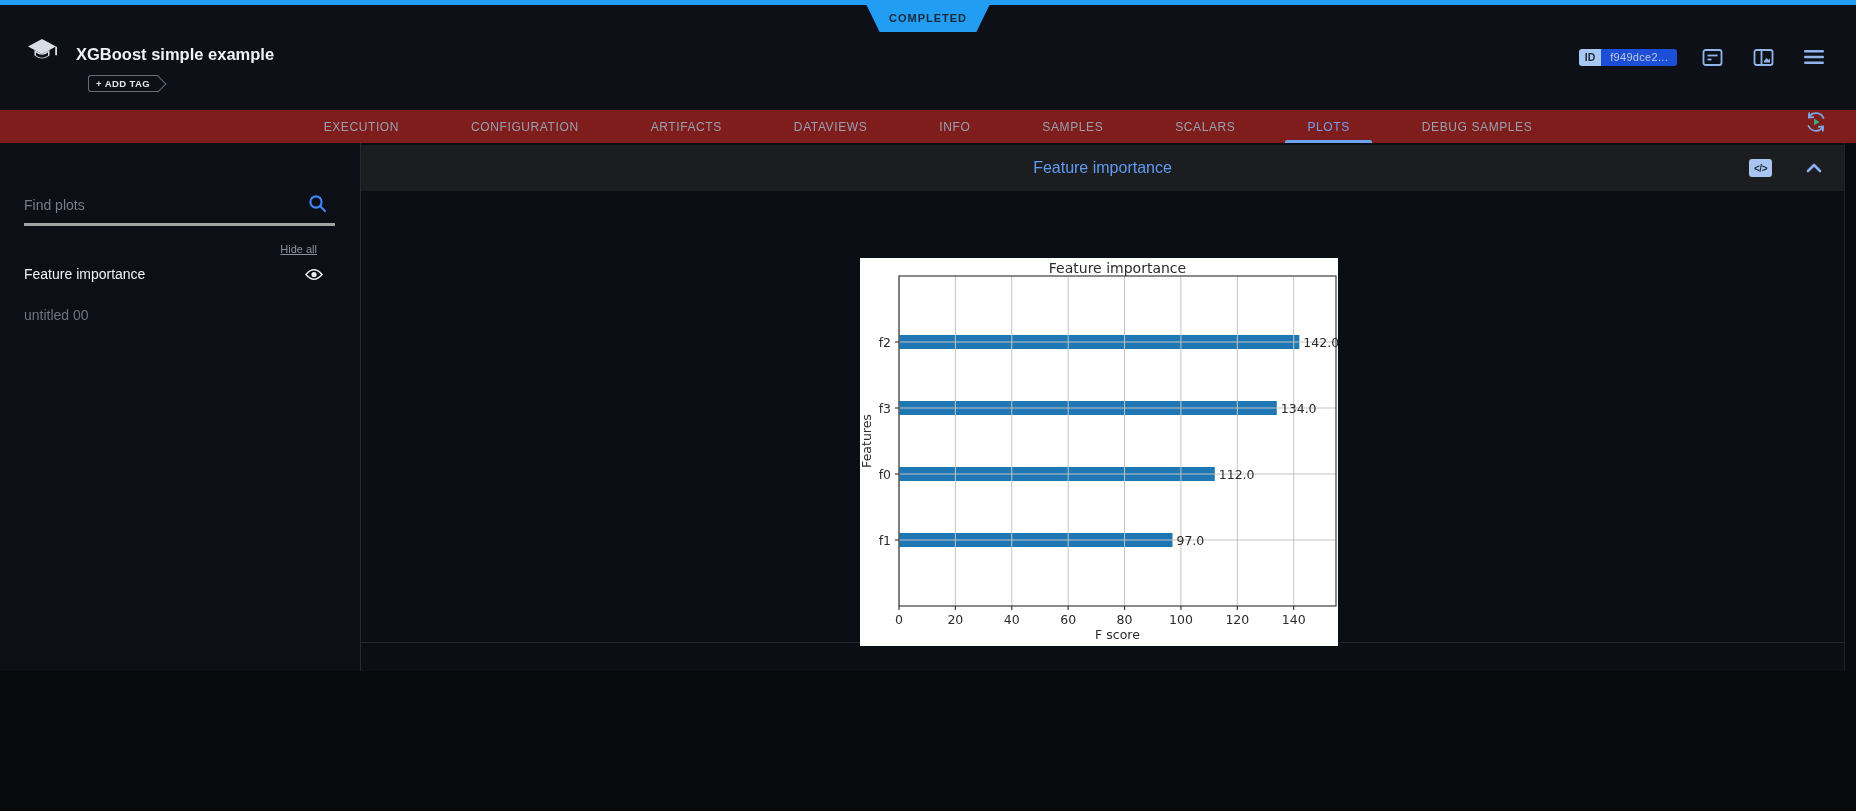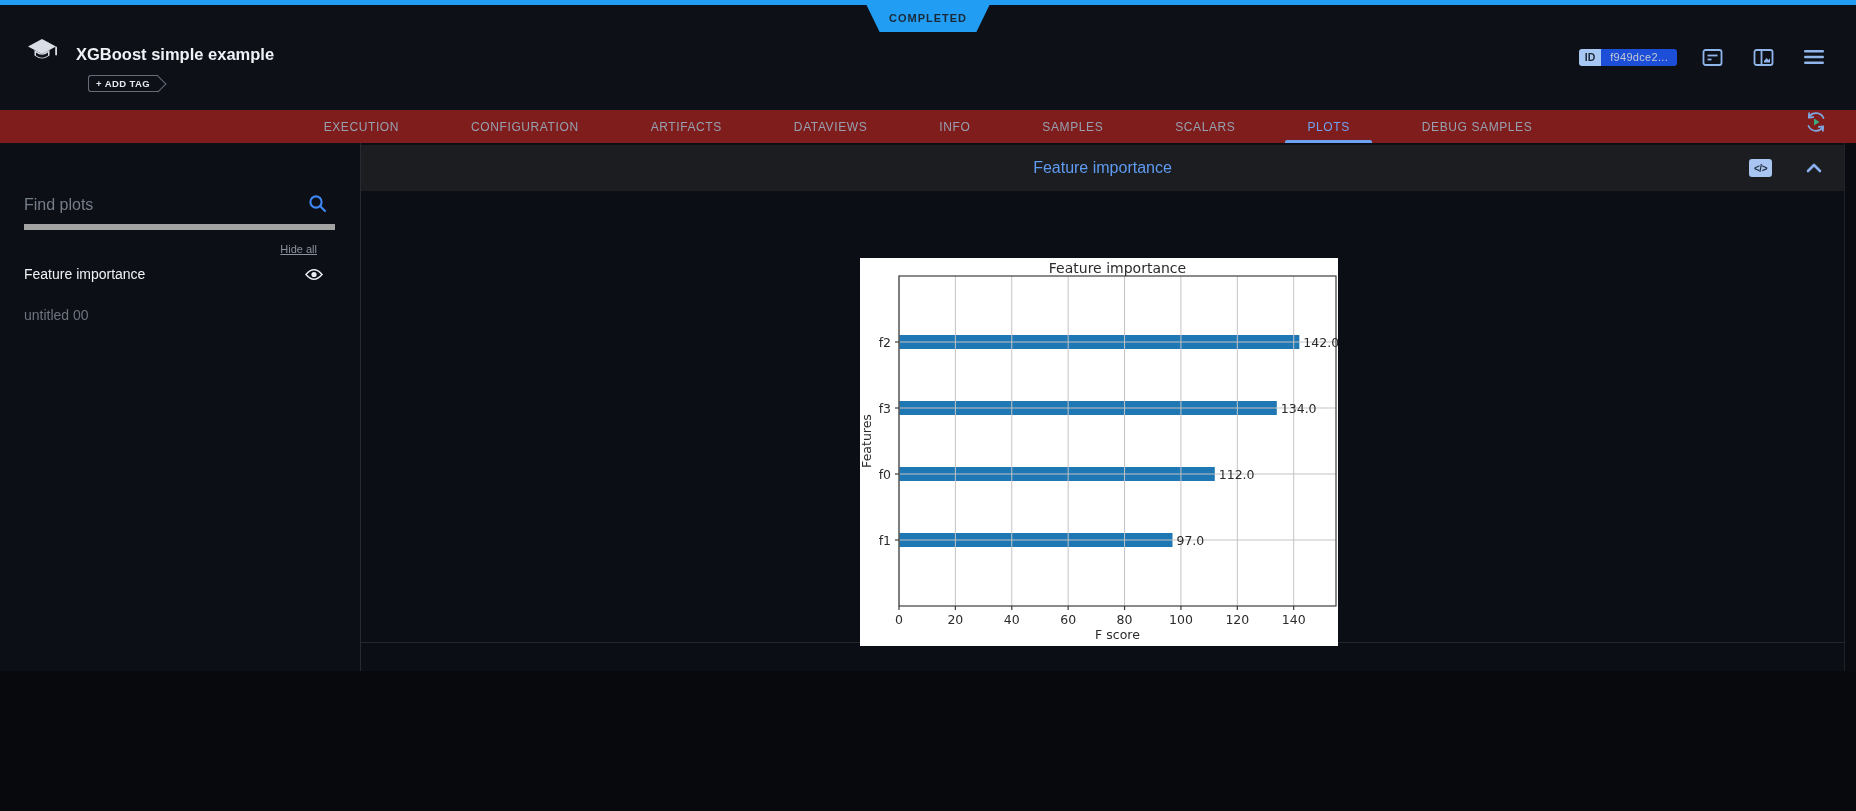--- a/index.html
+++ b/index.html
@@ -39,22 +39,22 @@
   .tab.active { color:#6da2f4; }
   .tab.active::after { content:""; position:absolute; left:-22px; right:-22px; bottom:0; height:3px;
     background:#6da2f4; border-radius:2px 2px 0 0; }
   .refresh-btn { position:absolute; top:108px; right:26px; width:28px; height:28px; display:flex;
     align-items:center; justify-content:center; cursor:pointer; }
 
   
   .sidebar { position:absolute; top:143px; left:0; bottom:0; width:361px; background:#0c0f15;
     border-right:1px solid #262b33; }
   .search-box { position:absolute; left:24px; right:25px; top:53px; }
-  .search-input { width:100%; background:transparent; border:none; outline:none; border-bottom:6px solid #a3a3a3;
-    padding:0 26px 10px 0; font-size:16px; color:#dfe3ea; font-family:"Liberation Sans", sans-serif; }
+  .search-input { width:100%; background:transparent; border:none; outline:none; border-bottom:3px solid #a3a3a3;
+    padding:0 26px 10px 0; font-size:14px; color:#dfe3ea; font-family:"Liberation Sans", sans-serif; }
   .search-input::placeholder { color:#757d89; }
   .search-icon { position:absolute; right:8px; top:-2px; cursor:pointer; }
   .hide-all { position:absolute; right:43px; top:100px; font-size:11px; color:#8a929e; cursor:pointer;text-decoration:underline; }
   .plot-row { position:absolute; left:24px; right:25px; display:flex; align-items:center; justify-content:space-between; cursor:pointer; }
   .plot-row.first { top:123px; }
   .plot-row.second { top:164px; }
   .plot-row .label { font-size:14px; color:#f0f2f5; }
   .plot-row.dim .label { color:#6d747e; }
   .eye { display:flex; align-items:center; margin-right:12px; }
 

